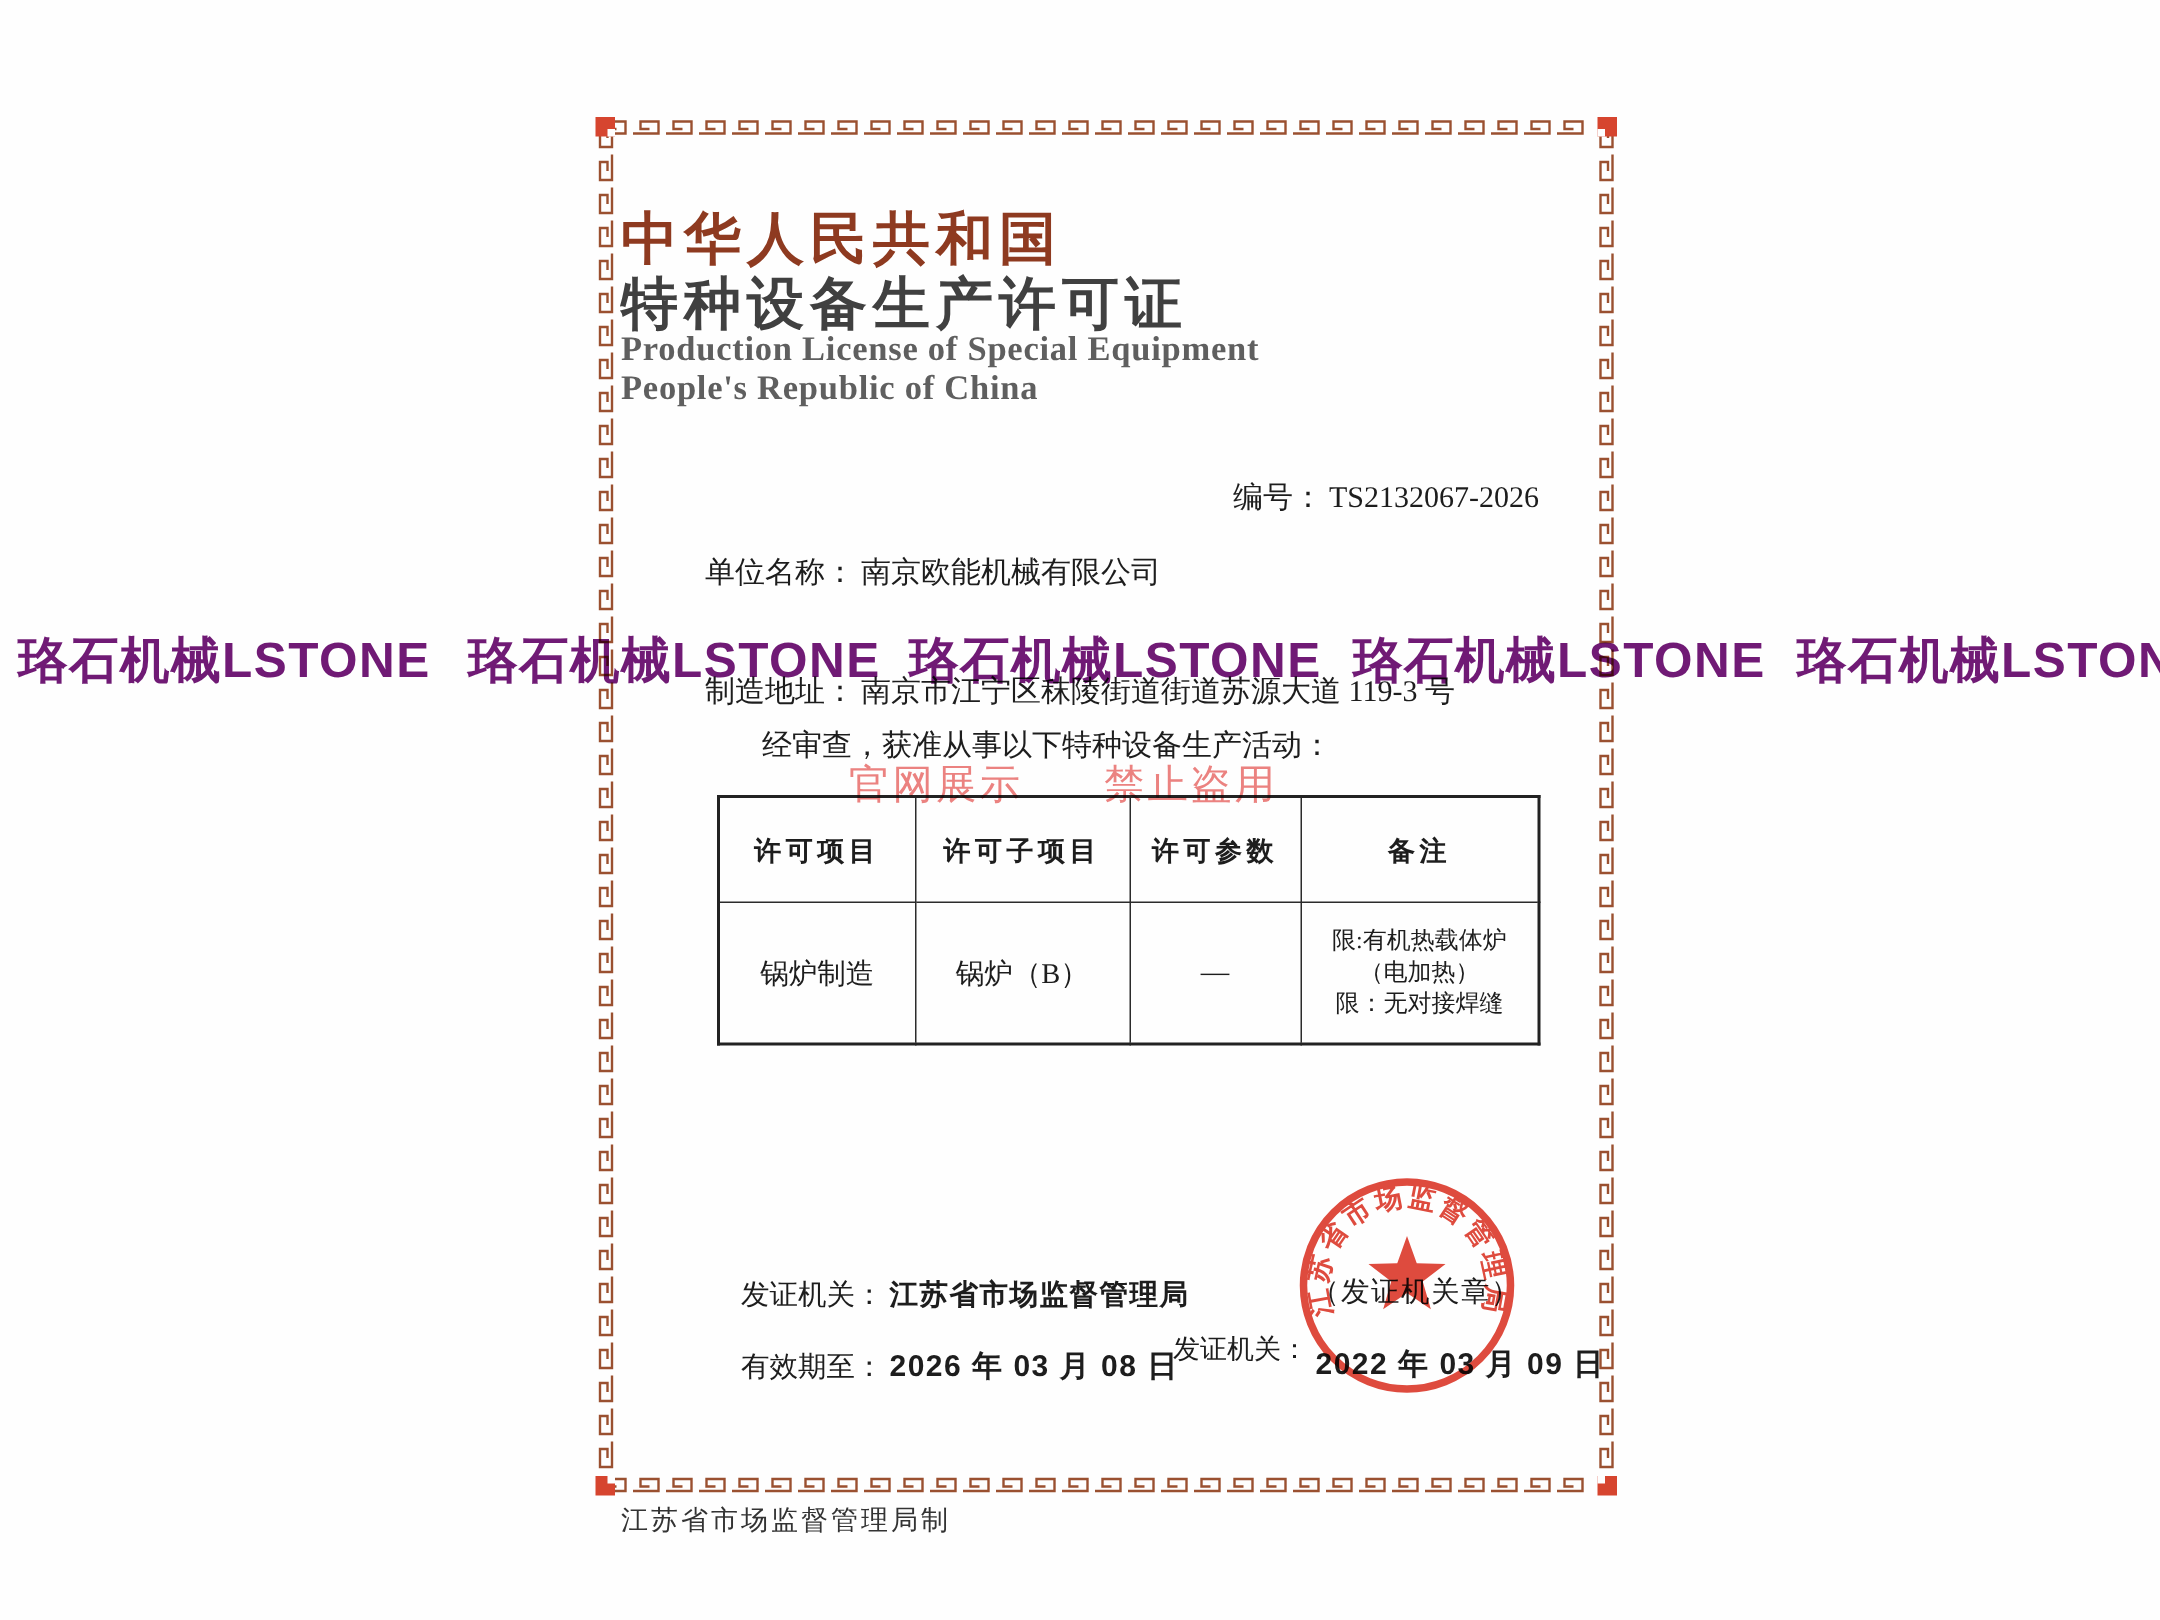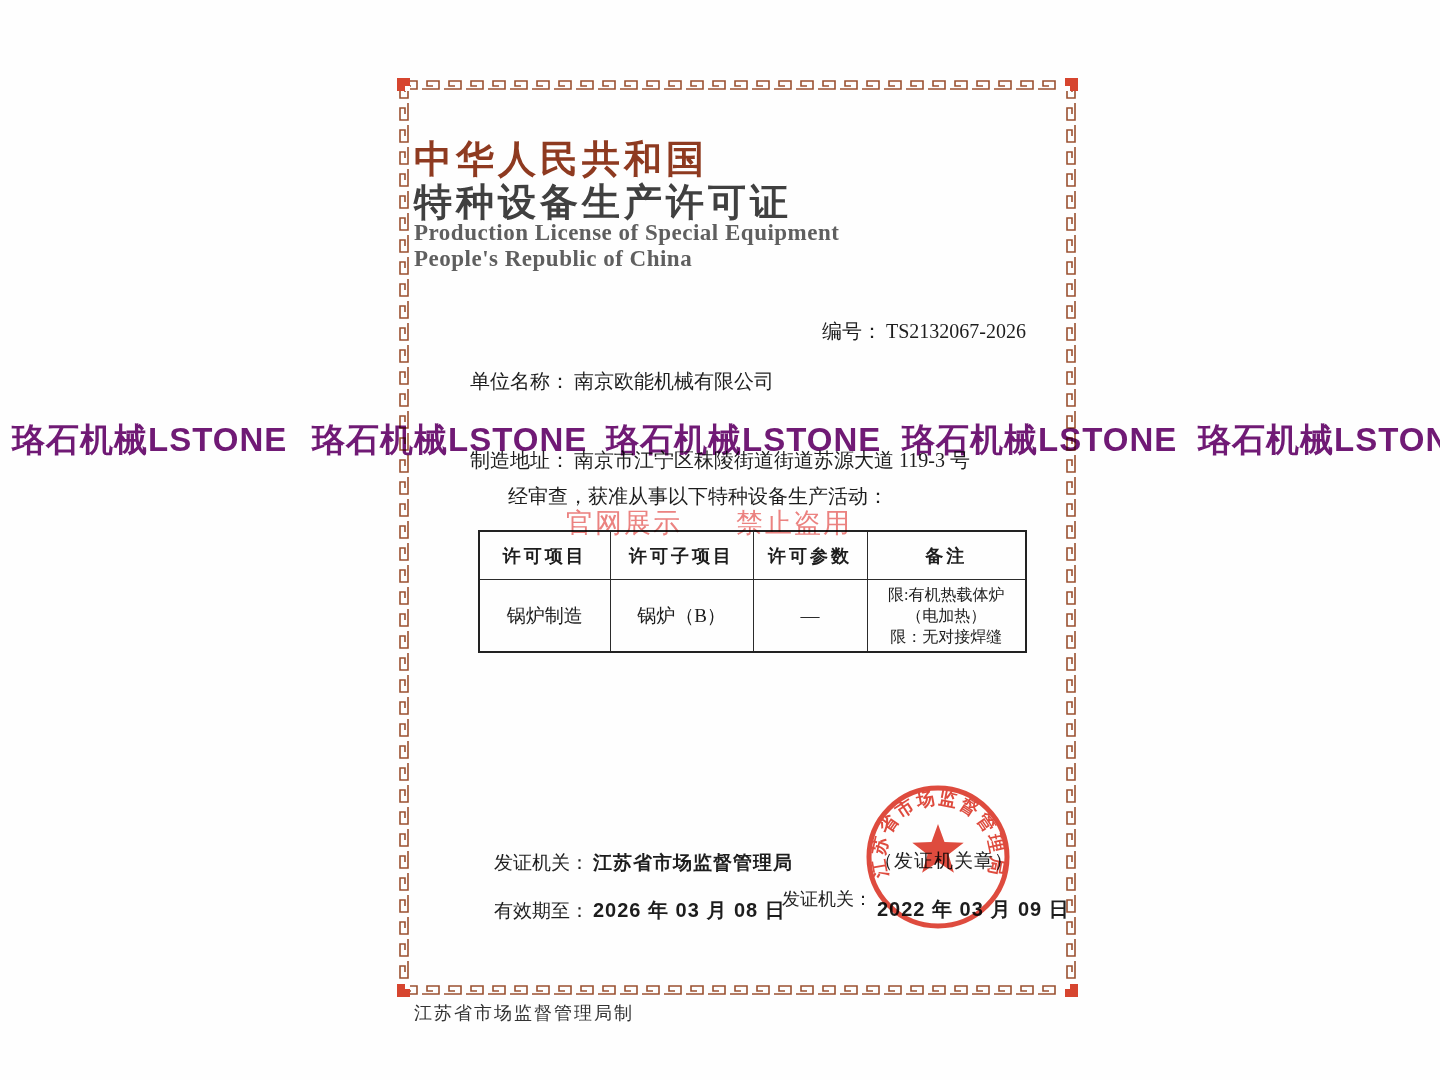--- a/index.html
+++ b/index.html
@@ -38,21 +38,21 @@
   .cert-no{left:822px;top:318px;}
   .f0{left:470px;top:368px;} .f1{left:470px;top:409px;} .f2{left:470px;top:447px;}
   .approval{left:508px;top:483px;}
   .flabel{margin-right:4px;}
   
   .lic-table{
     position:absolute;left:478px;top:530px;z-index:3;border-collapse:collapse;
     table-layout:fixed;width:547px;
   }
   .lic-table th,.lic-table td{
-    border:1.5px solid #2b2b2b;text-align:center;vertical-align:middle;padding:1px;
+    border:1.5px solid #2b2b2b;text-align:center;vertical-align:middle;padding:12px;
   }
   .lic-table{border:2px solid #222;}
   .lic-table th{height:45px;font-size:18px;font-weight:700;letter-spacing:3px;}
   .lic-table td{height:69px;font-size:19px;}
   .remarks-cell div{font-size:16px;line-height:21px;white-space:nowrap;}
   
   .authority{left:494px;top:850px;font-size:19px;}
   .authority .fvalue{font-family:"Liberation Sans","DejaVu Sans",sans-serif;font-weight:700;letter-spacing:1px;}
   .seal-caption{left:874px;top:848px;font-size:19px;letter-spacing:1px;z-index:3;}
   .valid{left:494px;top:897px;font-size:19px;}

